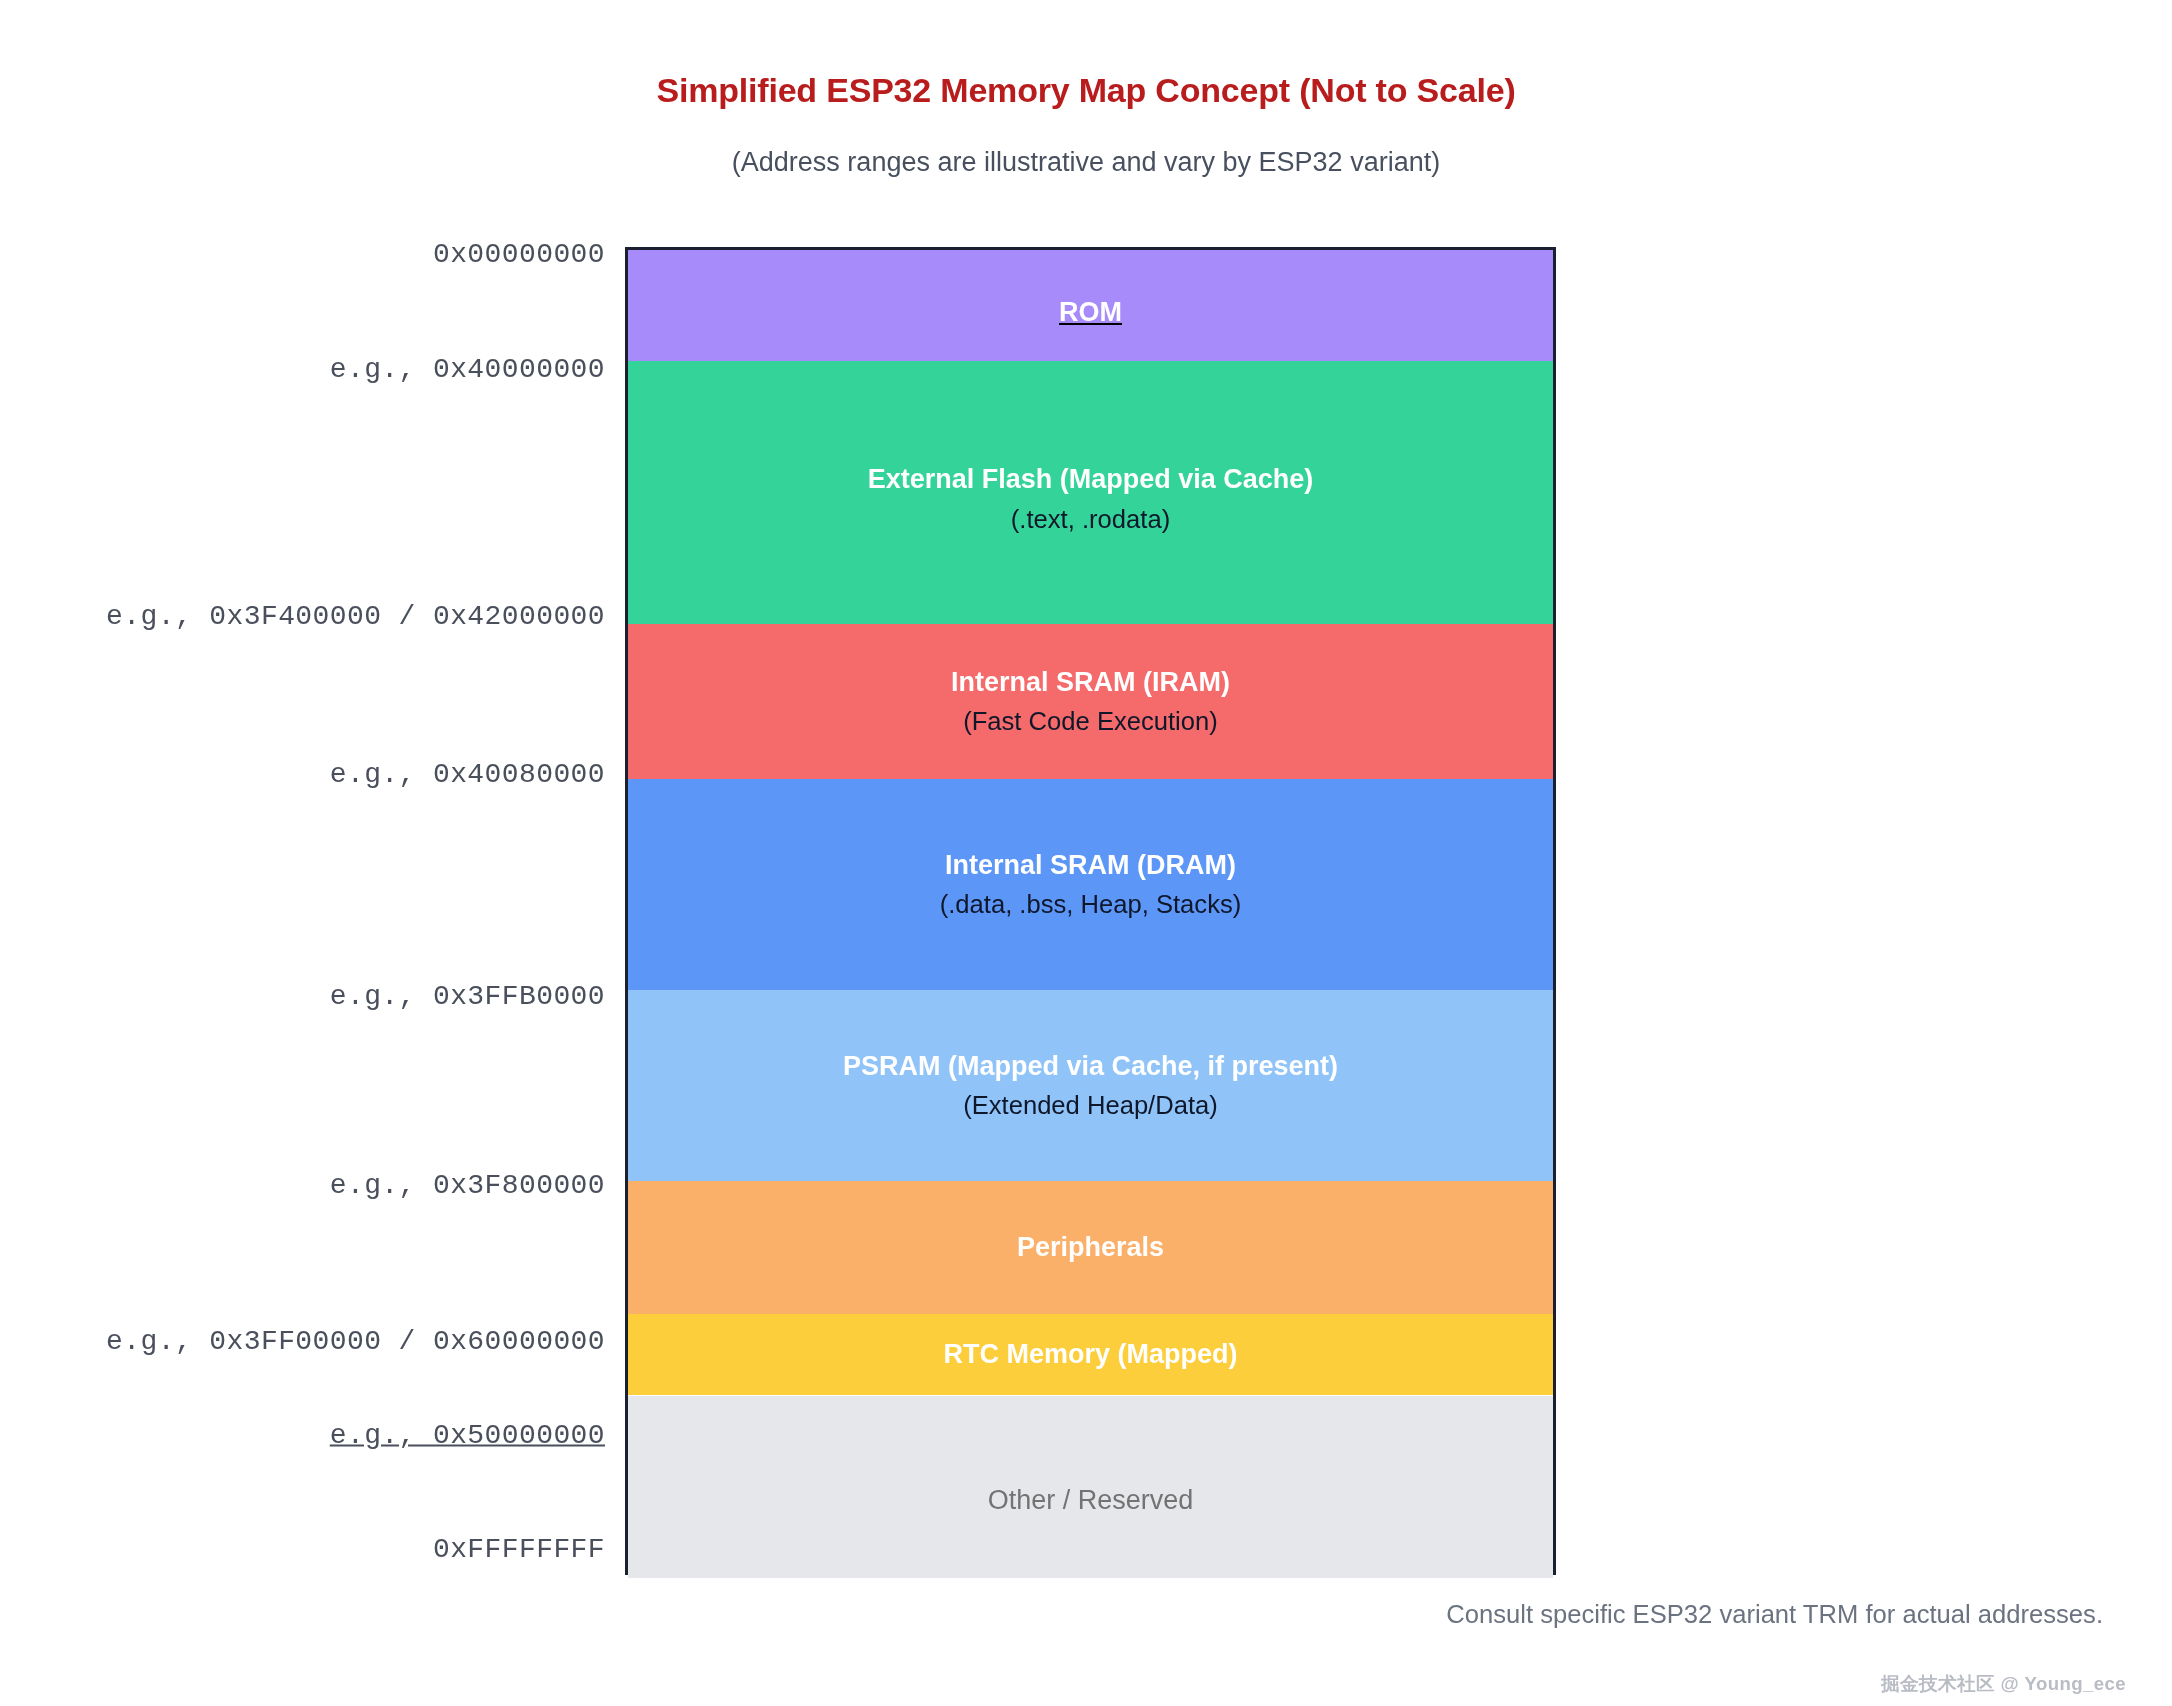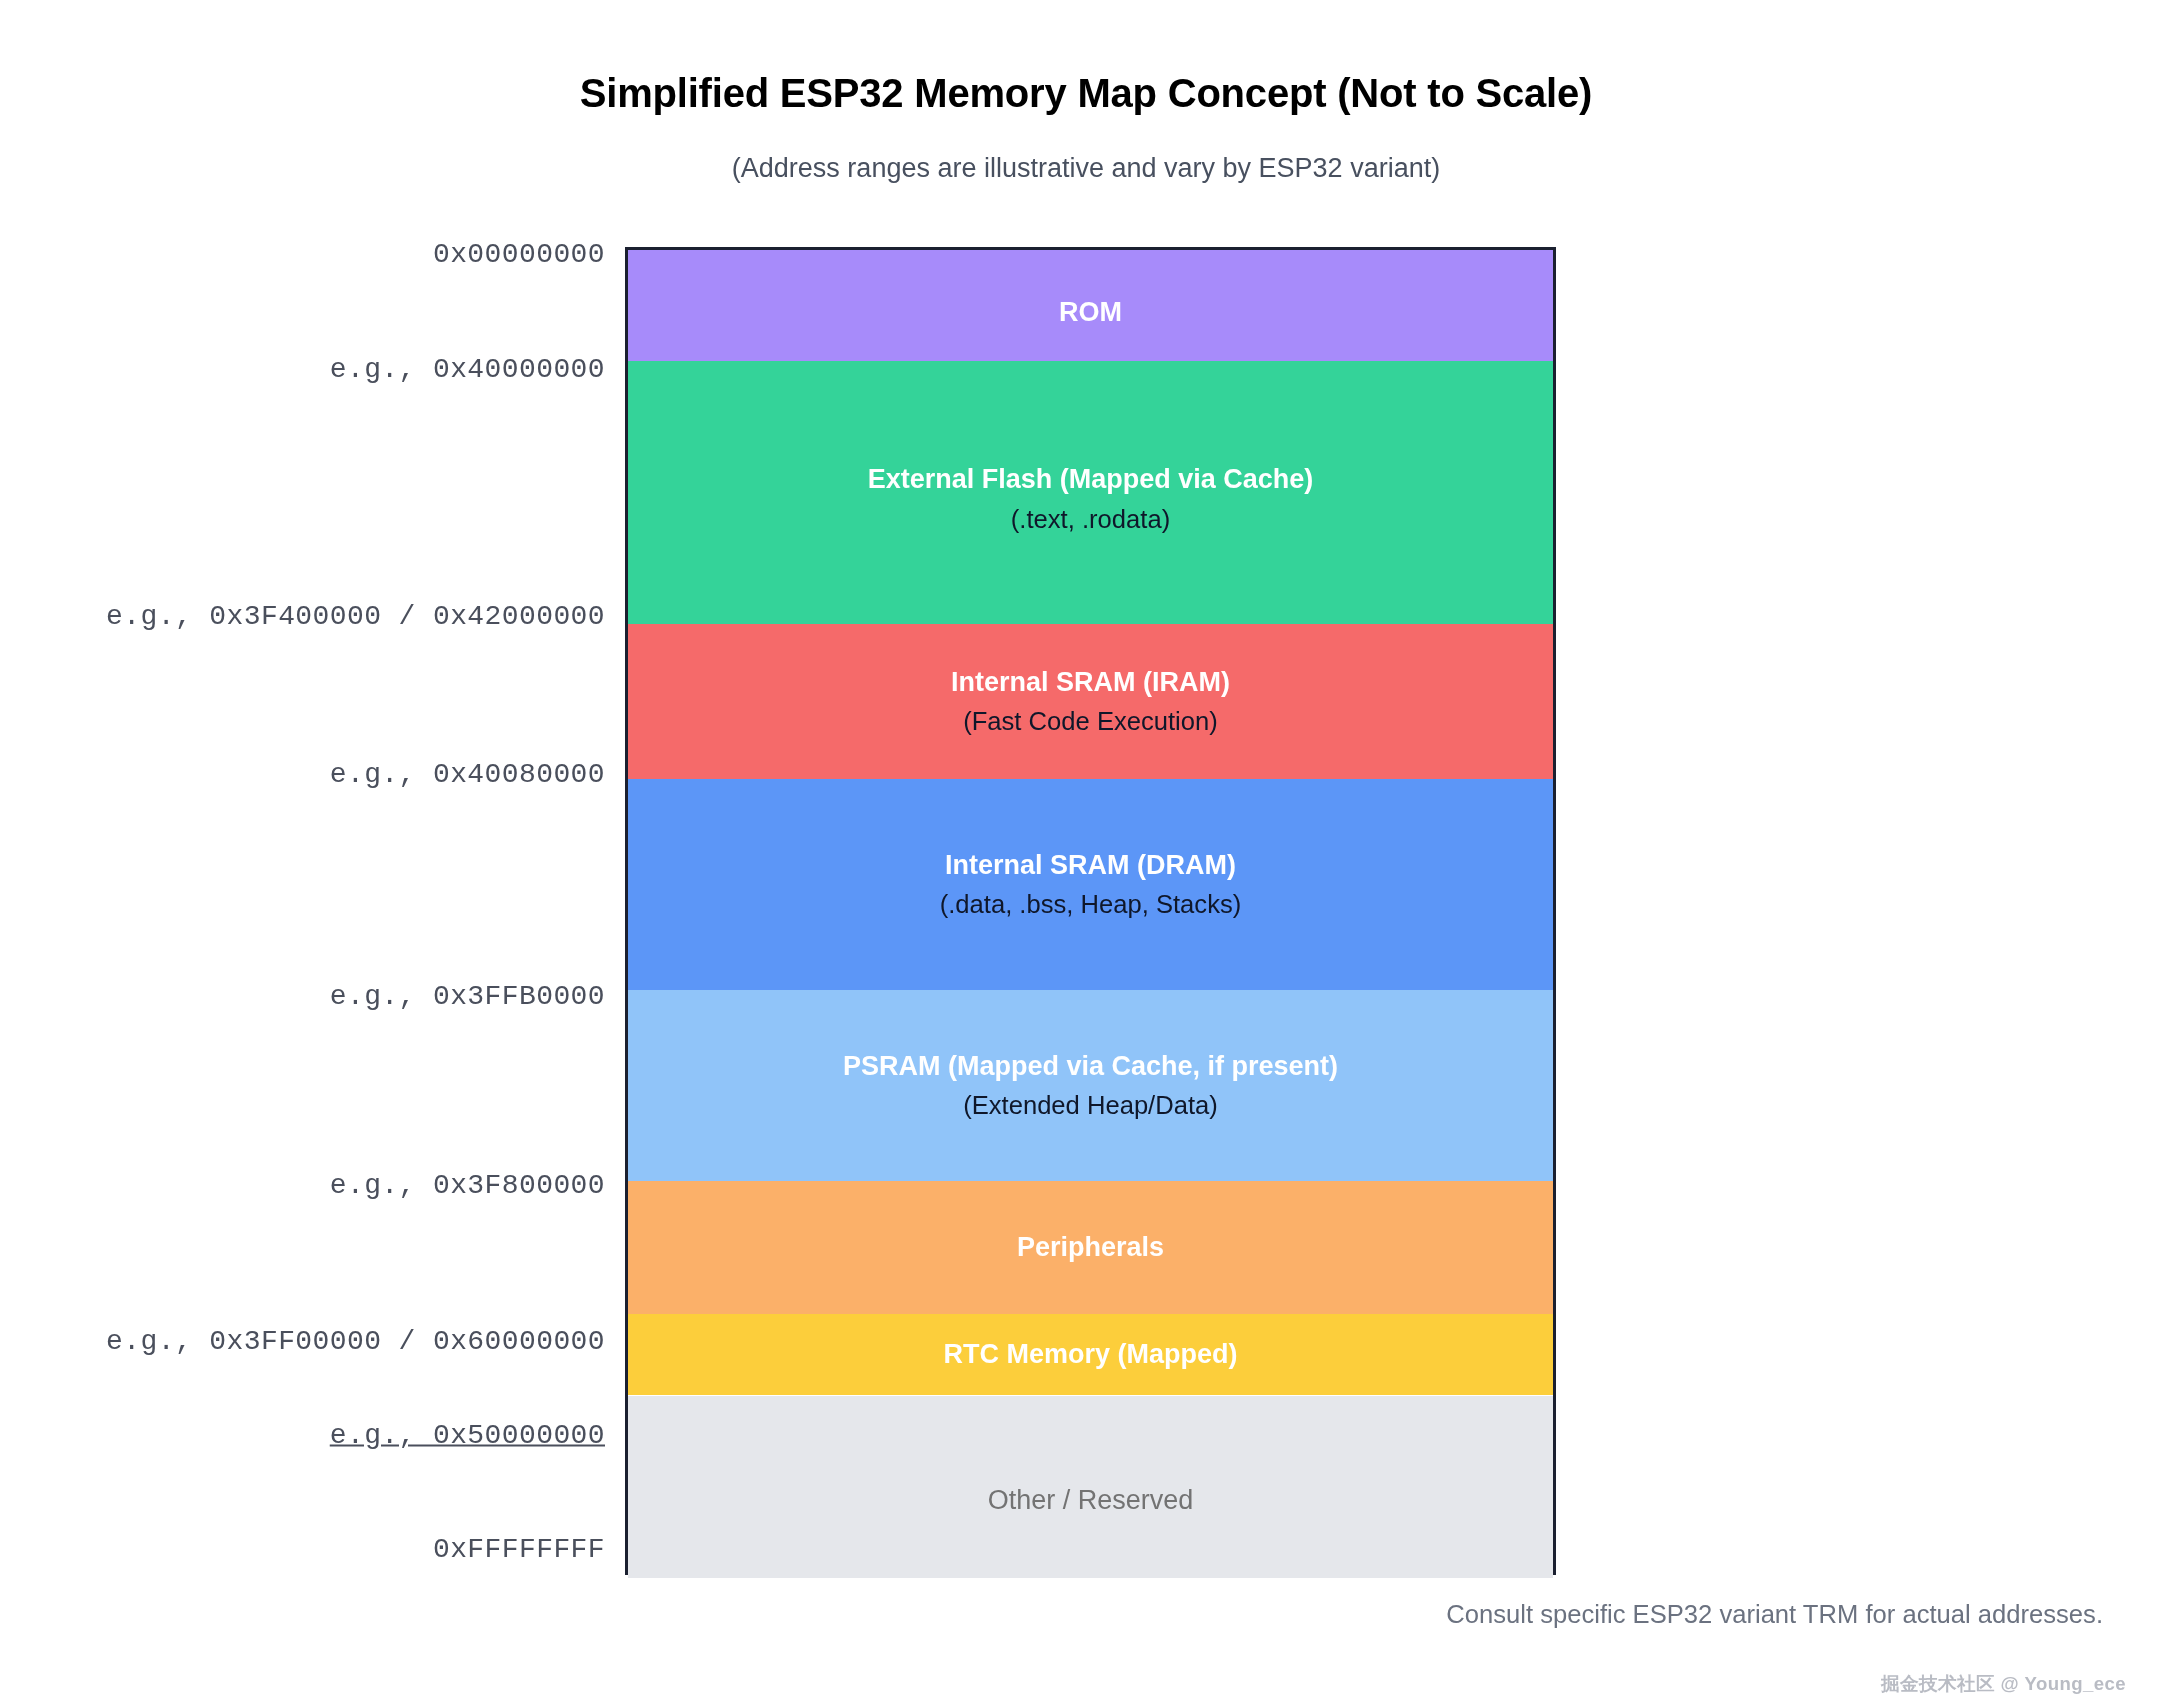--- a/index.html
+++ b/index.html
@@ -19,23 +19,23 @@
   .header {
     position: absolute;
     top: 0;
     left: 0;
     width: 2172px;
     text-align: center;
   }
   .chart-title {
     margin: 0;
     padding-top: 71px;
-    font-size: 40px;
+    font-size: 34px;
     font-weight: bold;
-    color: #000000;
+    color: #b91c1c;
     letter-spacing: -0.2px;
   }
   .chart-subtitle {
     margin: 12px;
     padding-top: 25px;
     font-size: 27px;
     font-weight: normal;
     color: #48505f;
   }
 
@@ -132,21 +132,21 @@
 </head>
 <body>
 
 <div class="header">
   <h1 class="chart-title">Simplified ESP32 Memory Map Concept (Not to Scale)</h1>
   <div class="chart-subtitle">(Address ranges are illustrative and vary by ESP32 variant)</div>
 </div>
 
 <div class="diagram">
   <div class="blocks" id="blocks-container">
-      <div class="mem-block" style="top: 0px; height: 126px; background: rgb(167, 139, 250);">
+      <div class="mem-block" style="top: 0px; height: 126px; background: rgb(167, 139, 250); text-decoration: underline;">
         <div class="mem-label">ROM</div>
       </div>
       <div class="mem-block" style="top: 111px; height: 276px; background: rgb(52, 211, 153);">
         <div class="mem-label">External Flash (Mapped via Cache)</div>
         <div class="mem-sub">(.text, .rodata)</div>
       </div>
       <div class="mem-block" style="top: 374px; height: 155px; background: rgb(245, 106, 106);">
         <div class="mem-label">Internal SRAM (IRAM)</div>
         <div class="mem-sub">(Fast Code Execution)</div>
       </div>

